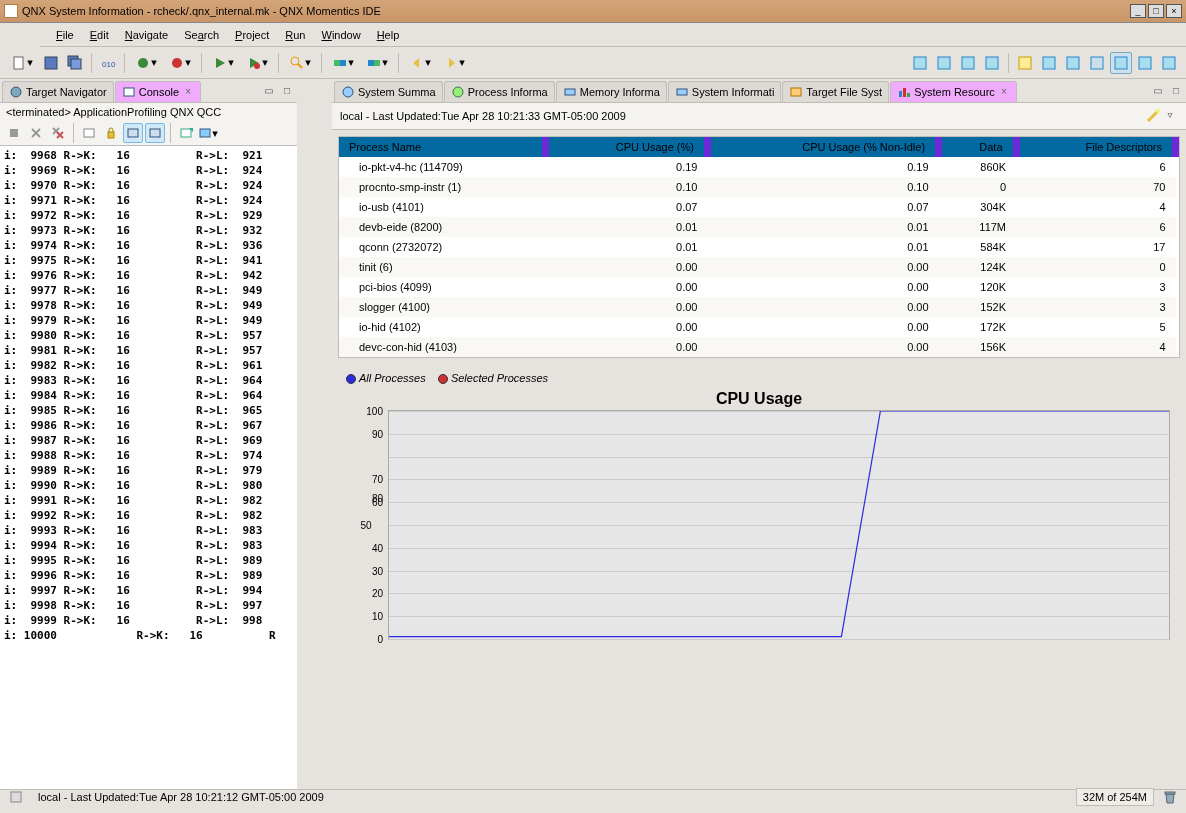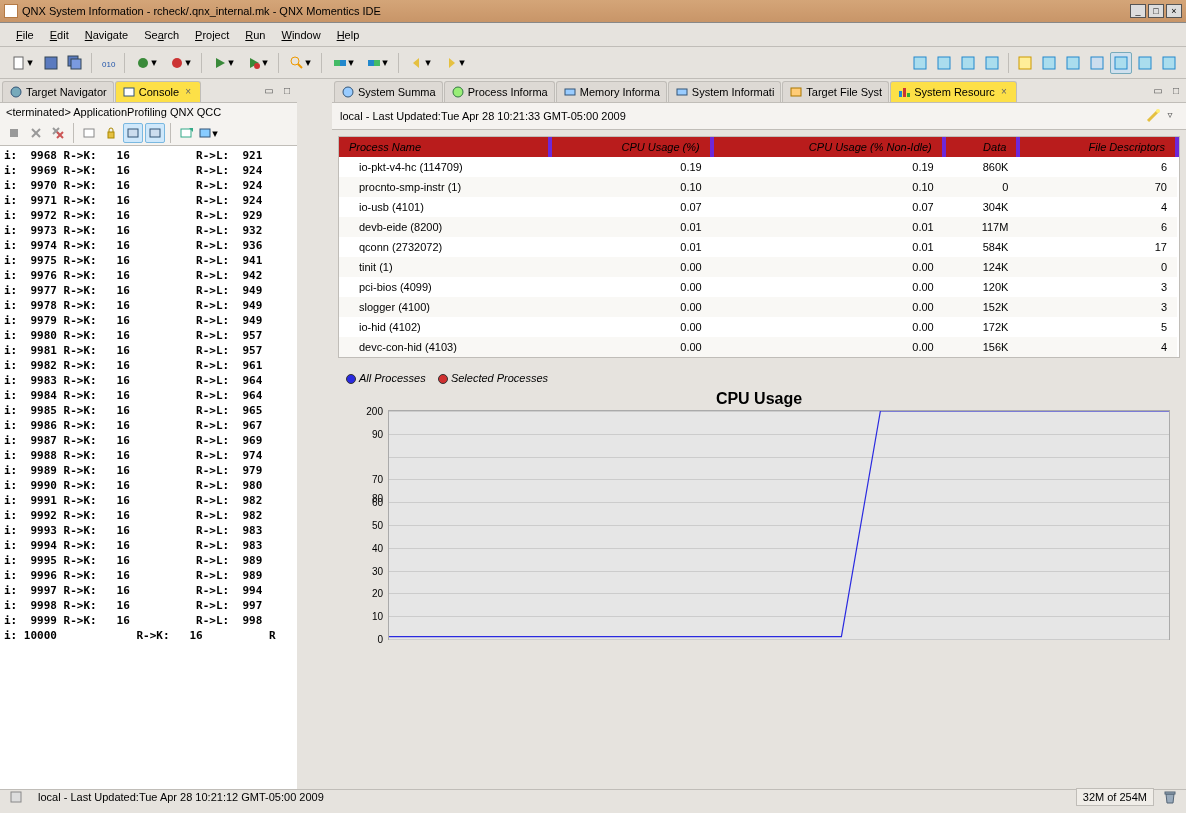--- a/index.html
+++ b/index.html
@@ -6,41 +6,41 @@
     body { font-family: "Lucida Grande", sans-serif; font-size: 11px; color: #000; background: #e6e3de; width: 1186px; height: 813px; overflow: hidden; }
     
     
     .titlebar { height: 23px; background: linear-gradient(#d4a578, #c89568); display: flex; align-items: center; padding: 0 4px; border-bottom: 1px solid #888; }
     .titlebar-icon { width: 14px; height: 14px; border: 1px solid #b57a45; margin-right: 4px; background: #fff; }
     .titlebar-text { font-weight: normal; flex: 1; }
     .titlebar-btns { display: flex; gap: 2px; }
     .titlebar-btn { width: 16px; height: 14px; border: 1px solid #555; background: #ddd; font-size: 9px; text-align: center; line-height: 12px; cursor: pointer; }
 
     
-    .menubar { height: 24px; background: #e6e3de; display: flex; align-items: center; padding: 0 8px; border-bottom: 1px solid #c0bdb8; }
+    .menubar { height: 24px; background: #e6e3de; display: flex; align-items: center; padding: 0 8px; border-bottom: 1px solid #c0bdb8; margin-left: 40px; }
     .menu-item { padding: 4px 8px; cursor: pointer; }
     .u { text-decoration: underline; }
 
     
     .toolbar { height: 32px; background: #e6e3de; display: flex; align-items: center; padding: 2px 6px; gap: 2px; border-bottom: 1px solid #c0bdb8; }
     .tb-btn { width: 22px; height: 22px; border: 1px solid transparent; display: inline-flex; align-items: center; justify-content: center; cursor: pointer; border-radius: 2px; }
     .tb-btn.wide { width: 32px; }
     .tb-sep { width: 1px; height: 20px; background: #c0bdb8; margin: 0 3px; }
     .tb-spacer { flex: 1; }
     .tb-icon { width: 16px; height: 16px; }
 
     
     .main { display: flex; height: calc(100% - 23px - 24px - 32px - 24px); gap: 32px; }
     .left-col { width: 300px; border-right: 3px solid #e6e3de; display: flex; flex-direction: column; background: #e6e3de; }
     .right-col { flex: 1; display: flex; flex-direction: column; background: #e6e3de; }
 
     
     .tabstrip { display: flex; align-items: center; height: 24px; background: #e6e3de; padding: 2px 2px 0 2px; gap: 0; border-bottom: 1px solid #c0bdb8; }
     .tab { display: inline-flex; align-items: center; gap: 3px; padding: 3px 6px; background: #ddd9d4; border: 1px solid #c0bdb8; border-bottom: none; border-radius: 3px 3px 0 0; cursor: pointer; font-size: 11px; white-space: nowrap; margin-right: 1px; }
-    .tab.active { background: #fde047; font-weight: normal; }
+    .tab.active { background: #f0abfc; font-weight: normal; }
     .tab-close { width: 12px; height: 12px; font-size: 10px; text-align: center; line-height: 12px; cursor: pointer; color: #666; }
     .tab-ico { width: 14px; height: 14px; }
     .tabstrip-tools { margin-left: auto; display: flex; gap: 2px; align-items: center; }
     .mini-btn { width: 16px; height: 16px; cursor: pointer; text-align: center; line-height: 14px; font-size: 10px; color: #555; }
 
     
     .subhead { background: #f5f3f0; padding: 3px 6px; font-size: 11px; }
     .subtoolbar { display: flex; gap: 2px; padding: 2px 4px; background: #f5f3f0; border-bottom: 1px solid #c0bdb8; align-items: center; }
     .sb-btn { width: 20px; height: 20px; cursor: pointer; display:inline-flex; align-items:center; justify-content:center; border-radius:2px; }
     .sb-btn.pressed { background:#cfe8fb; border:1px solid #7ab8e0; }
@@ -50,21 +50,21 @@
     .console-line { display:block; }
 
     
     .infohead { display: flex; align-items: center; padding: 4px 8px; background: #f5f3f0; border-bottom: 1px solid #c0bdb8; }
     .infohead-text { flex: 1; }
     .wand-ico { width:18px; height:18px; }
 
     
     .tablewrap { background: #fff; margin: 6px; border: 1px solid #c0bdb8; max-height: 300px; overflow: hidden; }
     table.proc { width: 100%; border-collapse: collapse; font-size: 11px; }
-    table.proc th { background: #b91c1c; text-align: right; padding: 4px 10px; border-right: 4px solid #6d28d9; font-weight: normal; font-style: italic; }
+    table.proc th { background: #0369a1; text-align: right; padding: 4px 10px; border-right: 7px solid #6d28d9; font-weight: normal; }
     table.proc th:first-child { text-align: left; }
     table.proc td { padding: 4px 10px; text-align: right; border-bottom: 0; }
     table.proc td:first-child { text-align: left; padding-left: 20px; }
     table.proc tr.sel td { background: #f2f1ed; }
     table.proc tbody tr:nth-child(even) td { background: #f9f8f5; }
     table.proc tbody tr.sel td { background: #ece9e2; }
 
     
     .chartbox { margin: 4px 8px 8px 8px; }
     .legend { padding: 4px 6px; font-style: italic; font-size: 11px; }
@@ -398,21 +398,21 @@
               <td>6</td>
             </tr>
             <tr>
               <td>qconn (2732072)</td>
               <td>0.01</td>
               <td>0.01</td>
               <td>584K</td>
               <td>17</td>
             </tr>
             <tr>
-              <td>tinit (1)</td>
+              <td>tinit (6)</td>
               <td>0.00</td>
               <td>0.00</td>
               <td>124K</td>
               <td>0</td>
             </tr>
             <tr>
               <td>pci-bios (4099)</td>
               <td>0.00</td>
               <td>0.00</td>
               <td>120K</td>
@@ -455,31 +455,31 @@
           <div class="ytick" style="top: 100%;">0</div>
           <div class="ygrid" style="top: 90%;"></div>
           <div class="ytick" style="top: 90%;">10</div>
           <div class="ygrid" style="top: 80%;"></div>
           <div class="ytick" style="top: 80%;">20</div>
           <div class="ygrid" style="top: 70%;"></div>
           <div class="ytick" style="top: 70%;">30</div>
           <div class="ygrid" style="top: 60%;"></div>
           <div class="ytick" style="top: 60%;">40</div>
           <div class="ygrid" style="top: 50%;"></div>
-          <div class="ytick" style="top: 50%;">50</div>
+          <div class="ytick" style="top: 50%; text-align: center;">50</div>
           <div class="ygrid" style="top: 40%;"></div>
           <div class="ytick" style="top: 40%;">60</div>
           <div class="ygrid" style="top: 30%;"></div>
           <div class="ytick" style="top: 30%;">70</div>
           <div class="ygrid" style="top: 20%;"></div>
           <div class="ytick" style="top: 20%; margin-top: 41px;">80</div>
           <div class="ygrid" style="top: 10%;"></div>
           <div class="ytick" style="top: 10%;">90</div>
           <div class="ygrid" style="top: 0%;"></div>
-          <div class="ytick" style="top: 0%;">200</div>
+          <div class="ytick" style="top: 0%;">100</div>
           <svg class="linepath" viewBox="0 0 100 100" preserveAspectRatio="none" width="100%" height="100%">
             <path d="M0 99 L55.00000000000001 99 L57.99999999999999 99 L63 0 L100 0 " fill="none" stroke="#2a2ae0" stroke-width="1.2" vector-effect="non-scaling-stroke"></path>
           </svg>
         </div>
     </div>
   </div>
 </div>
 
 <div class="statusbar">
   <svg width="16" height="16">

